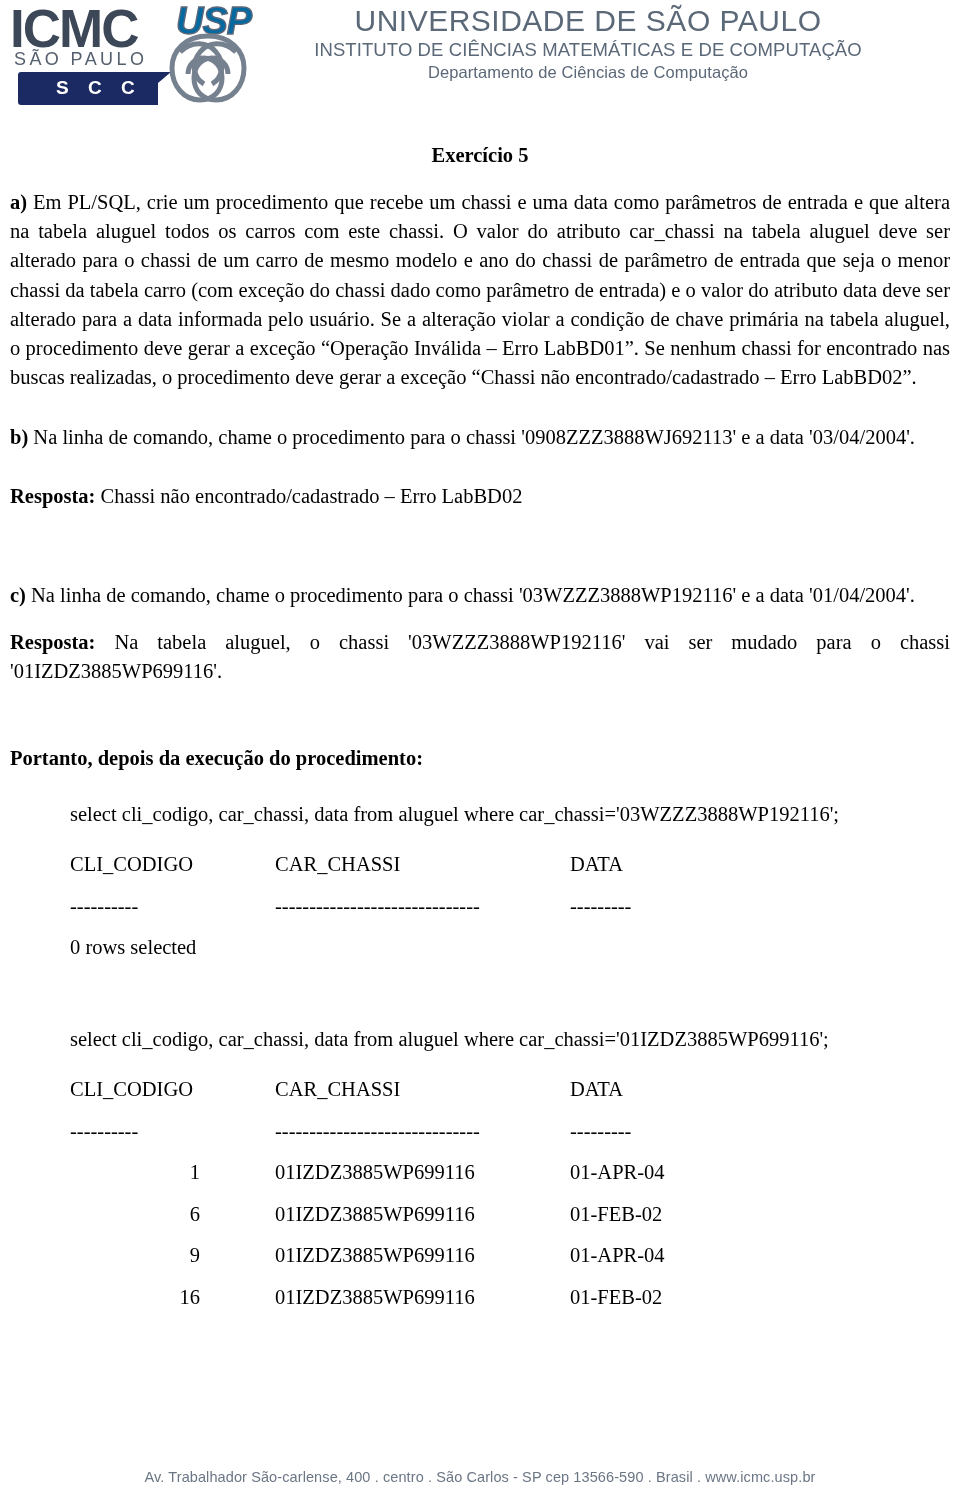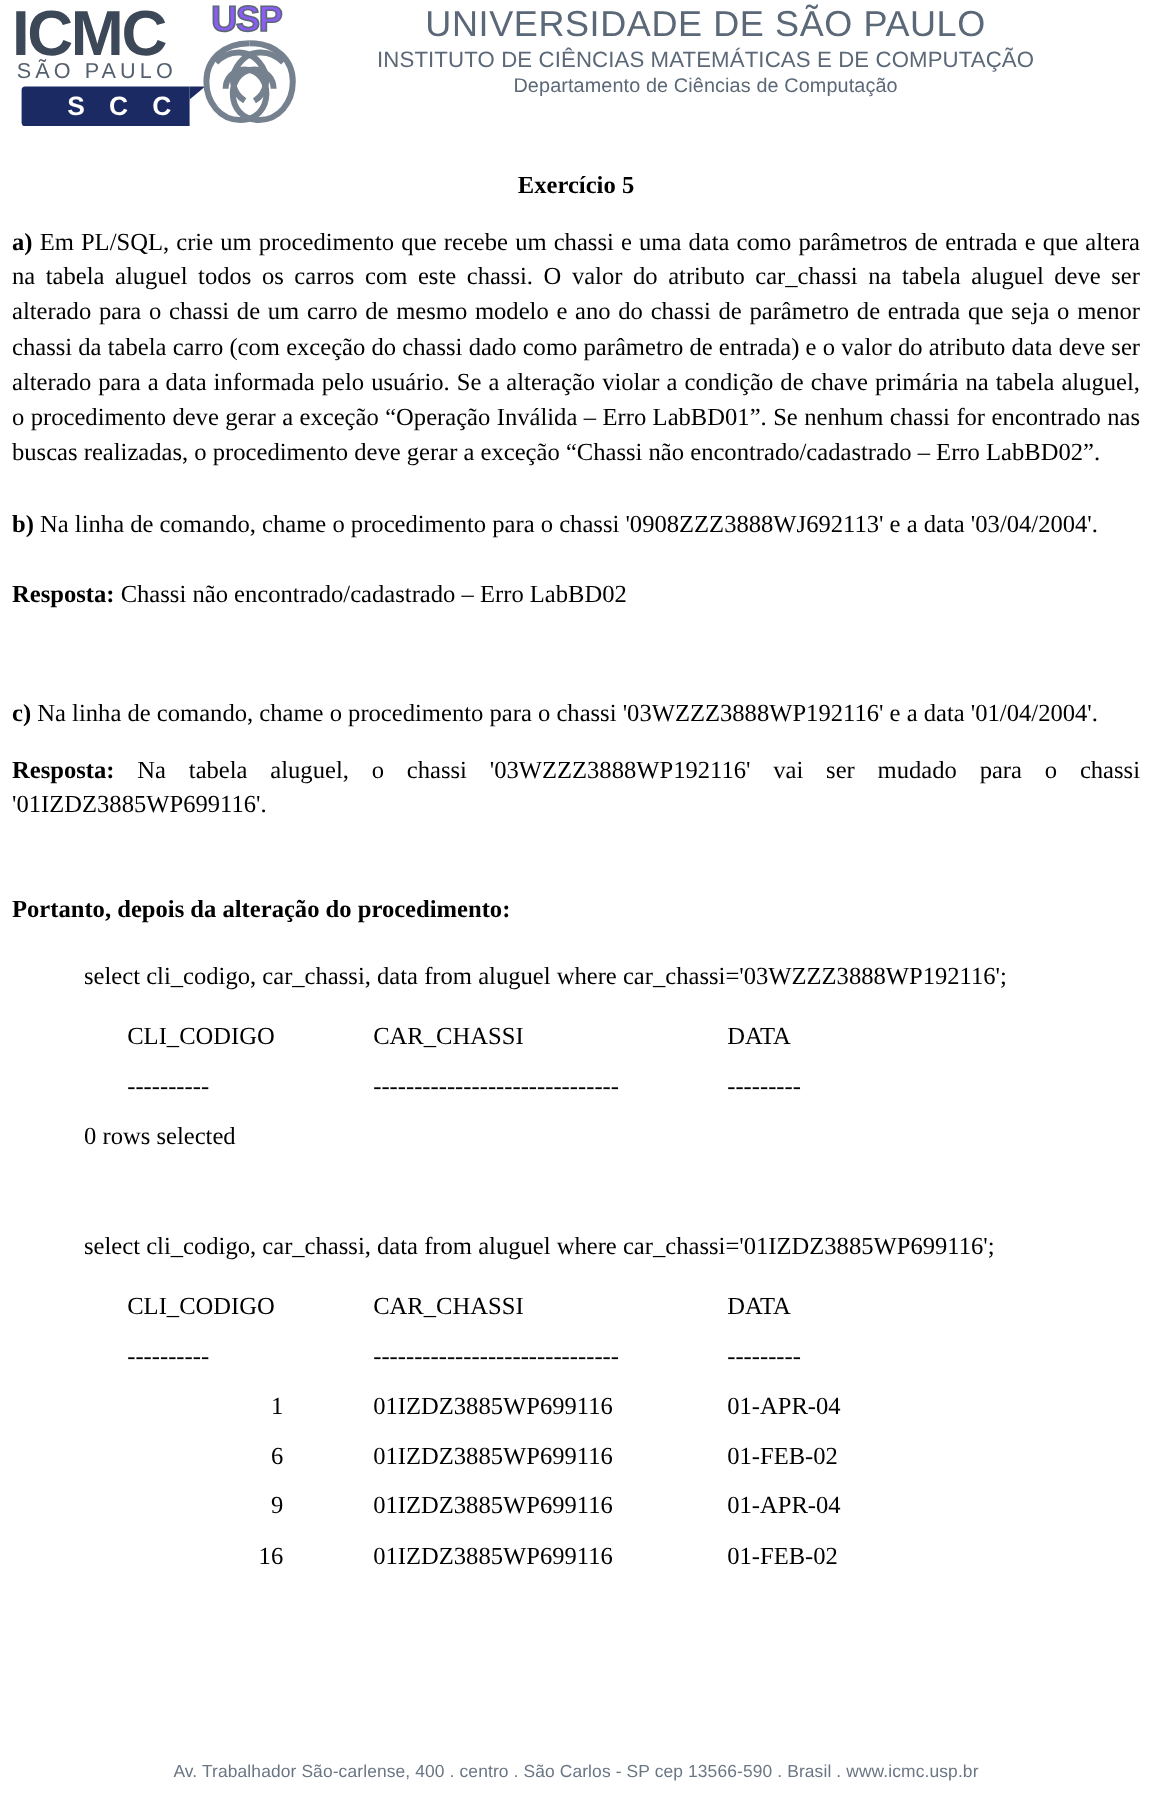--- a/index.html
+++ b/index.html
@@ -73,41 +73,42 @@
     border-left: 13px solid #1b2a63;
     border-top: 0 solid transparent;
     border-bottom: 11px solid transparent;
   }
   .scc-text {
     position: absolute;
     left: 48px;
     top: 76px;
     font-family: "Liberation Sans", "DejaVu Sans", sans-serif;
     font-weight: bold;
-    font-size: 22px;
+    font-size: 19px;
     letter-spacing: 7px;
     color: #ffffff;
     line-height: 1;
   }
   .usp-mark {
     position: absolute;
     left: 148px;
     top: 2px;
     width: 104px;
     height: 106px;
   }
   .usp-letters {
     position: absolute;
     left: 20px;
     top: -2px;
     font-family: "Liberation Sans", "DejaVu Sans", sans-serif;
     font-weight: bold;
-    font-size: 30px;
+    font-style: italic;
+    font-size: 38px;
     letter-spacing: -1px;
-    color: #8b5cf6;
+    color: #0369a1;
     -webkit-text-stroke: 1.4px #5b687a;
     line-height: 1;
   }
   .usp-knot { position: absolute; left: 2px; top: 18px; }
 
   .header-titles {
     position: absolute;
     left: 268px;
     top: 4px;
     width: 640px;
@@ -165,21 +166,21 @@
   .sql-block {
     margin-left: 60px;
     font-size: 20.5px;
     line-height: 1.0;
   }
   .sql-line {
     white-space: nowrap;
     margin-bottom: 20px;
   }
   .sql-cmd { margin-bottom: 30px; }
-  .res-table { border-collapse: collapse; margin-left: 36px; }
+  .res-table { border-collapse: collapse; }
   .res-table td {
     padding: 0 0 20px 0;
     font-size: 20.5px;
     line-height: 1.05;
     white-space: nowrap;
     vertical-align: top;
   }
   .col-a { width: 205px; text-align: left; }
   .col-a.num { text-align: right; padding-right: 75px; width: 130px; }
   .col-b { width: 295px; text-align: left; }
@@ -253,21 +254,21 @@
   <div class="gap-xl"></div>
 
   <p class="para"><b class="lbl">c)</b><span> Na linha de comando, chame o procedimento para o chassi '03WZZZ3888WP192116' e a data '01/04/2004'.</span></p>
 
   <div class="gap-sm"></div>
 
   <p class="para"><b class="lbl">Resposta:</b><span> Na tabela aluguel, o chassi '03WZZZ3888WP192116' vai ser mudado para o chassi '01IZDZ3885WP699116'.</span></p>
 
   <div class="gap-lg"></div>
 
-  <p class="para"><b class="lbl">Portanto, depois da alteração do procedimento:</b></p>
+  <p class="para"><b class="lbl">Portanto, depois da execução do procedimento:</b></p>
 
   <div class="gap-md"></div>
 
   <div class="sql-block">
     <div class="sql-line sql-cmd">select cli_codigo, car_chassi, data from aluguel where car_chassi='03WZZZ3888WP192116';</div>
     <table class="res-table">
       <tbody>
           <tr>
         <td class="col-a">CLI_CODIGO</td>
         <td class="col-b">CAR_CHASSI</td>

